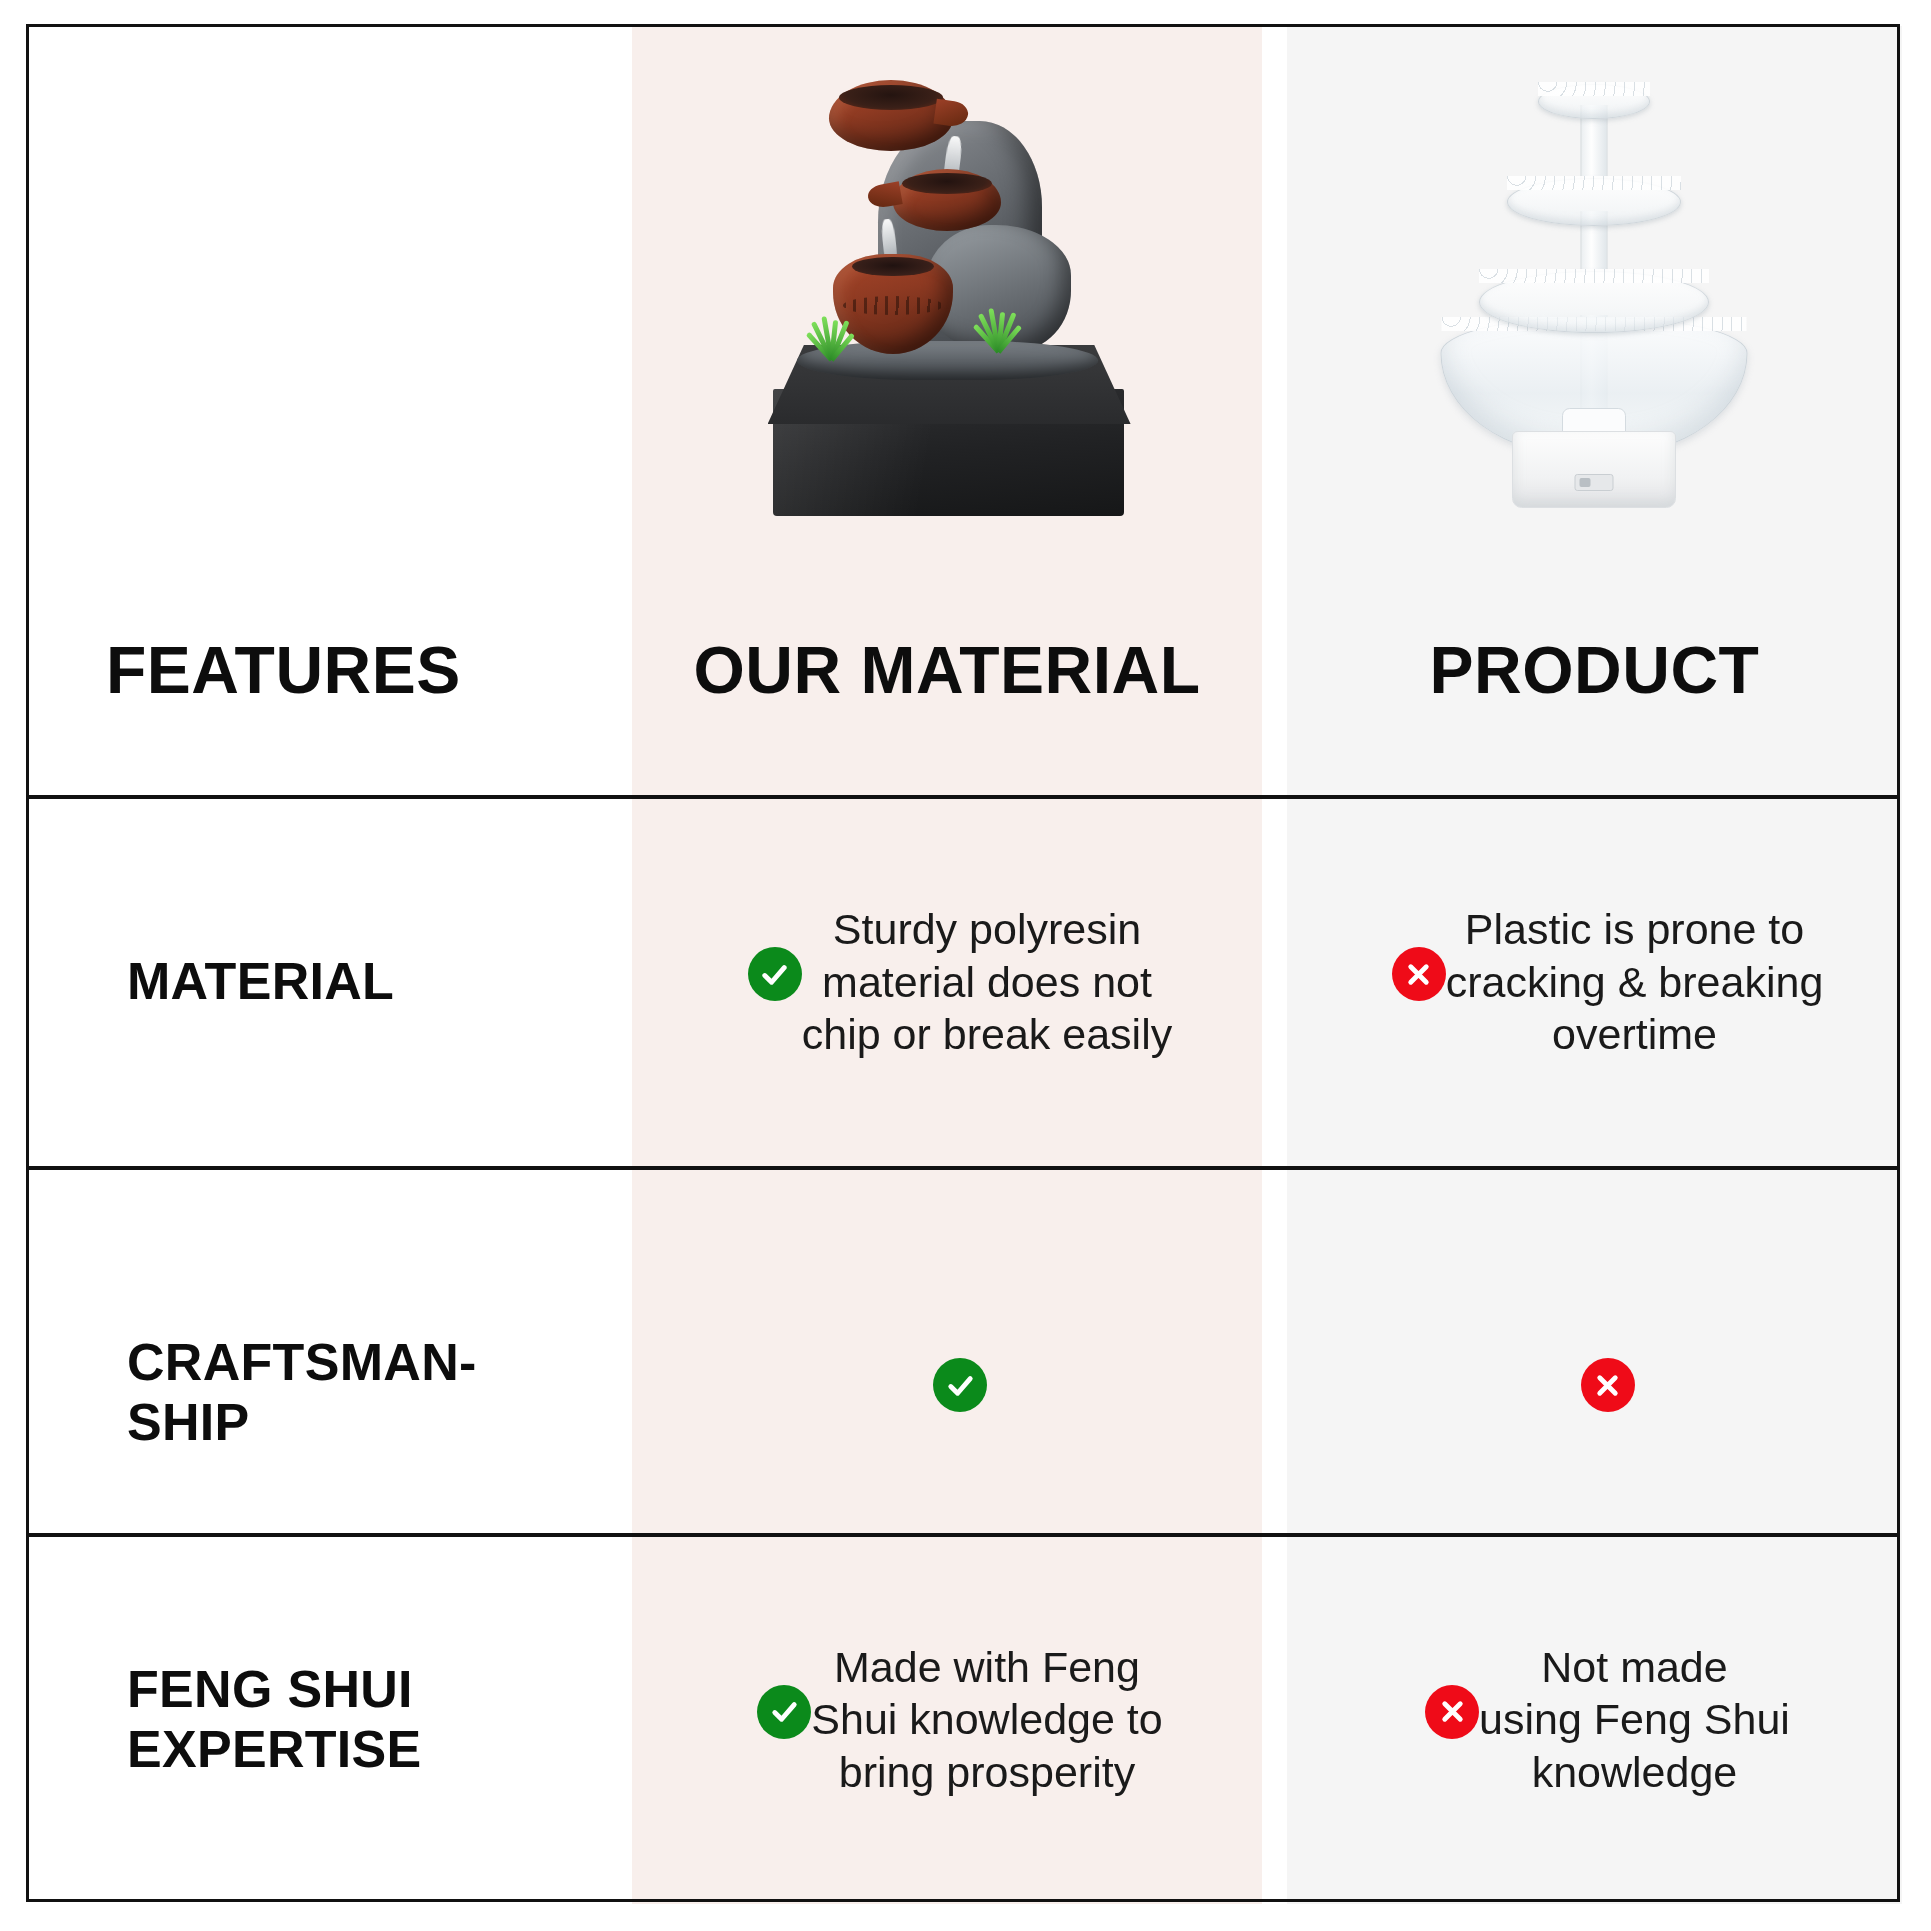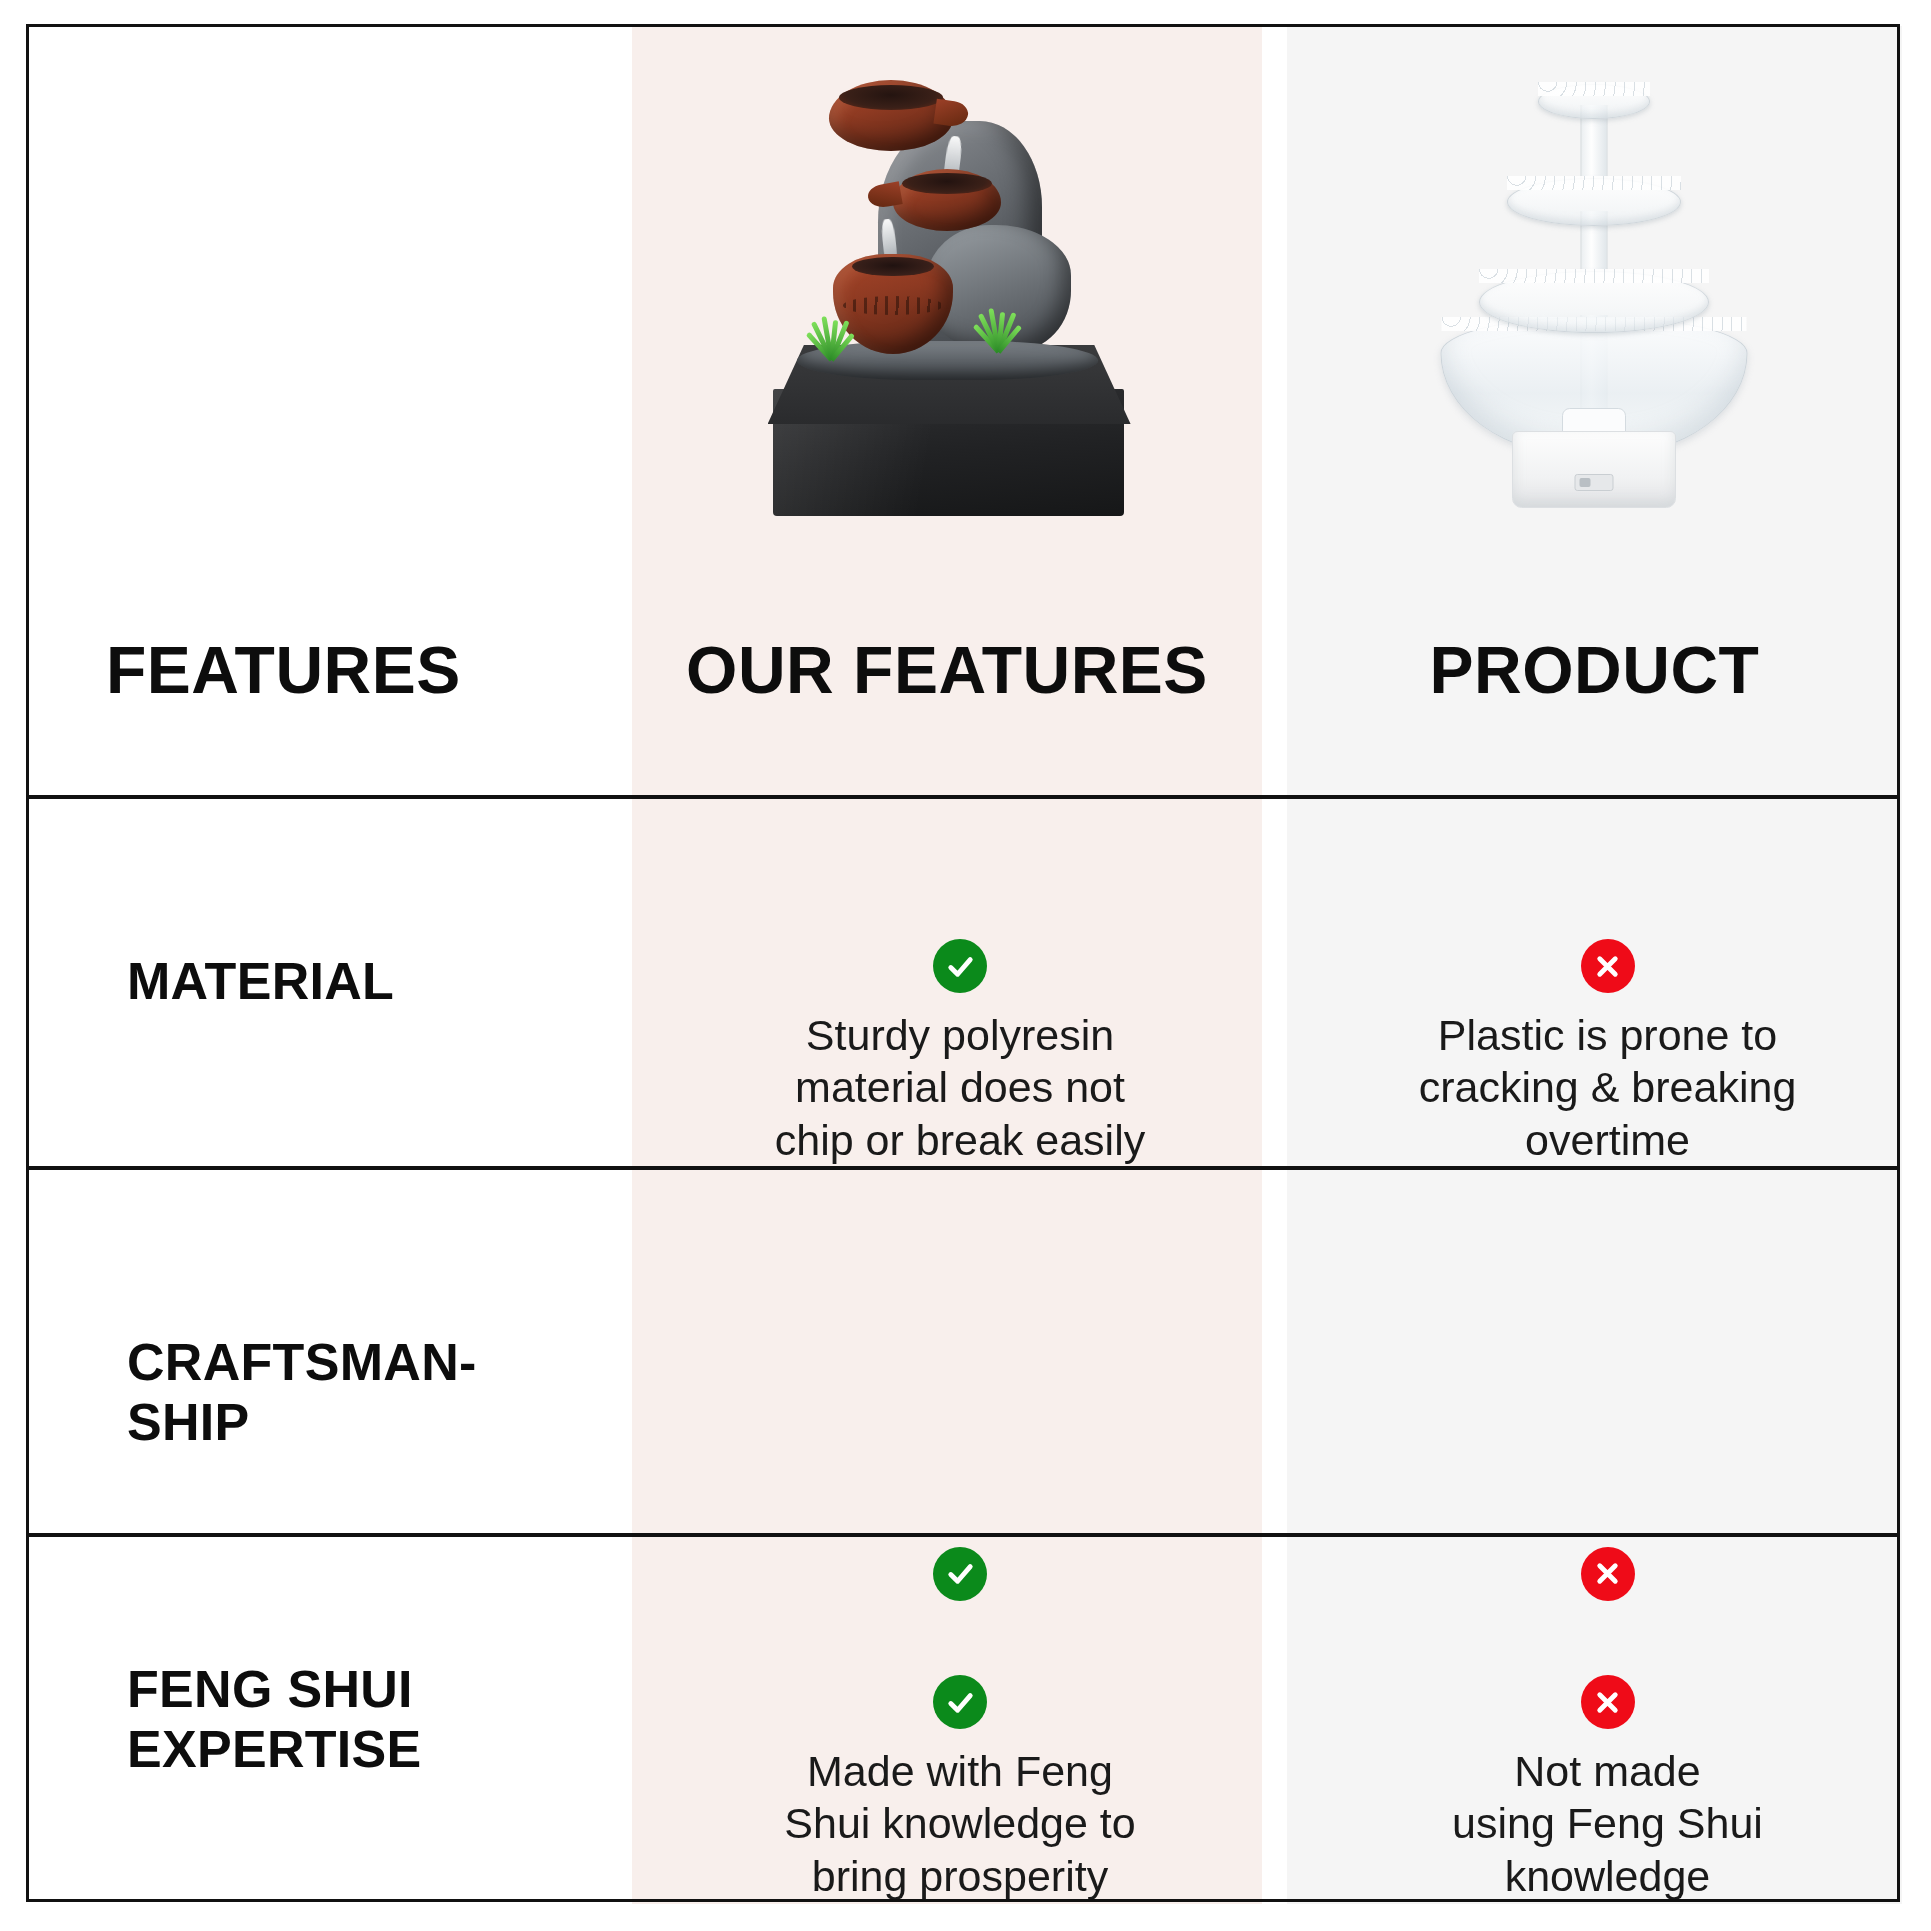--- a/index.html
+++ b/index.html
@@ -130,22 +130,22 @@
   
   .row{position:absolute;left:26px;width:1874px;}
   .row-1{top:798px;height:368px;}
   .row-2{top:1170px;height:446px;}
   .row-3{top:1537px;height:365px;}
 
   .cell-label{position:absolute;left:101px;top:0;height:100%;width:512px;
     display:flex;align-items:center;}
   .cell-label .lbl{font-weight:bold;font-size:52px;line-height:1.15;color:#0d0d0d;letter-spacing:0.3px;}
 
-  .cell-val{position:absolute;top:0;height:100%;display:flex;flex-direction:column;
-    align-items:center;justify-content:flex-end;}
+  .cell-val{position:absolute;top:0;height:100%;display:flex;flex-direction:row;
+    align-items:center;justify-content:center;}
   .cell-ours{left:606px;width:656px;}
   .cell-others{left:1261px;width:641px;}
 
   .mark{width:54px;height:54px;border-radius:50%;display:flex;align-items:center;justify-content:center;
     margin-bottom:15.4px;flex:none;}
   .mark svg{display:block;}
   .mark-yes{background:#0b8a1b;}
   .mark-no{background:#ef0b18;}
 
   .valtext{font-size:43px;line-height:1.22;color:#1a1a1a;text-align:center;max-width:541px;
@@ -218,21 +218,21 @@
         <div class="fb-motor"></div>
         <div class="fb-switch"></div>
       </div>
     </div>
   </div>
 
   <div class="hdr hdr-features">
     <span>FEATURES</span>
   </div>
   <div class="hdr hdr-ours">
-    <span>OUR FEATURES</span>
+    <span>OUR MATERIAL</span>
   </div>
   <div class="hdr hdr-others">
     <span>PRODUCT</span>
   </div>
 
   <div class="hr hr-1"></div>
   <div class="hr hr-2"></div>
   <div class="hr hr-3"></div>
 
   <div class="row row-1">

